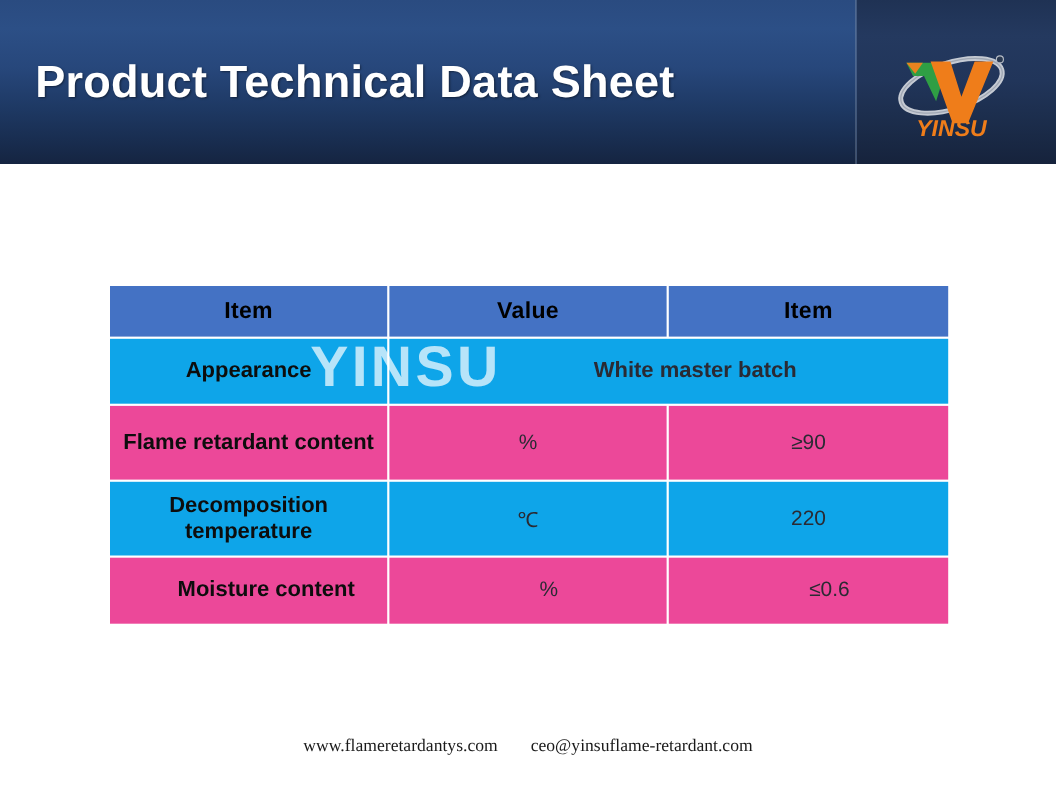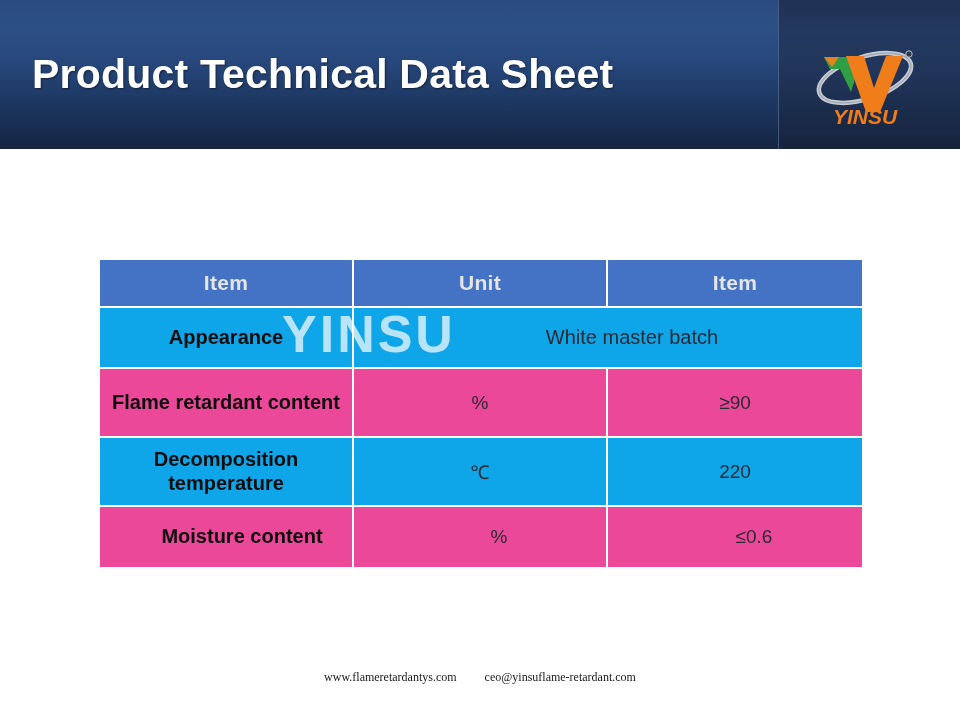--- a/index.html
+++ b/index.html
@@ -118,21 +118,21 @@
     text-align: center;
     vertical-align: middle;
     font-family: "Liberation Sans", sans-serif;
   }
   .col-item   { width: 252px; }
   .col-unit   { width: 252px; }
   .col-value  { width: 254px; }
 
   thead th {
     background: #4472c4;
-    color: #e5e5e5;
+    color: #000000;
     font-size: 21px;
     font-weight: bold;
     height: 46px;
     letter-spacing: 0.3px;
   }
 
   tbody tr.band-dark td { background: #0ea5e9; }
   tbody tr.band-light td { background: #ec4899; }
 
   tbody td {
@@ -146,38 +146,38 @@
     line-height: 1.18;
     padding: 5px 6px;
   }
   tbody td.cell-unit,
   tbody td.cell-value {
     font-weight: normal;
     color: #2a2a33;
     font-size: 19px;
   }
   tbody td.cell-span {
-    font-weight: normal;
+    font-weight: bold;
     color: #2a2a33;
     font-size: 20px;
     padding-left: 48px;
   }
   tr.r-appearance td { height: 49px; }
   tr.r-flame td      { height: 57px; }
   tr.r-decomp td     { height: 57px; }
   tr.r-moisture td   { height: 50px; padding-left: 38px; }
 
   
   .footer {
     position: absolute;
     left: 0;
     top: 670px;
     width: 960px;
     text-align: center;
-    font-size: 12px;
+    font-size: 16px;
     color: #1a1a1a;
     font-family: "Liberation Serif", serif;
   }
   .footer span { display: inline-block; }
   .footer .gap { width: 22px; }
 </style>
 </head>
 <body>
 
 <div class="header">
@@ -212,21 +212,21 @@
 <div class="table-wrap">
   <table class="data">
     <colgroup>
       <col class="col-item">
         <col class="col-unit">
         <col class="col-value">
     </colgroup>
     <thead>
       <tr>
         <th>Item</th>
-        <th>Unit</th>
+        <th>Value</th>
         <th>Item</th>
       </tr>
     </thead>
     <tbody>
 
       <tr class="band-dark r-appearance">
         <td class="cell-item">Appearance</td>
         <td class="cell-span" colspan="2">White master batch</td>
       </tr>
 

